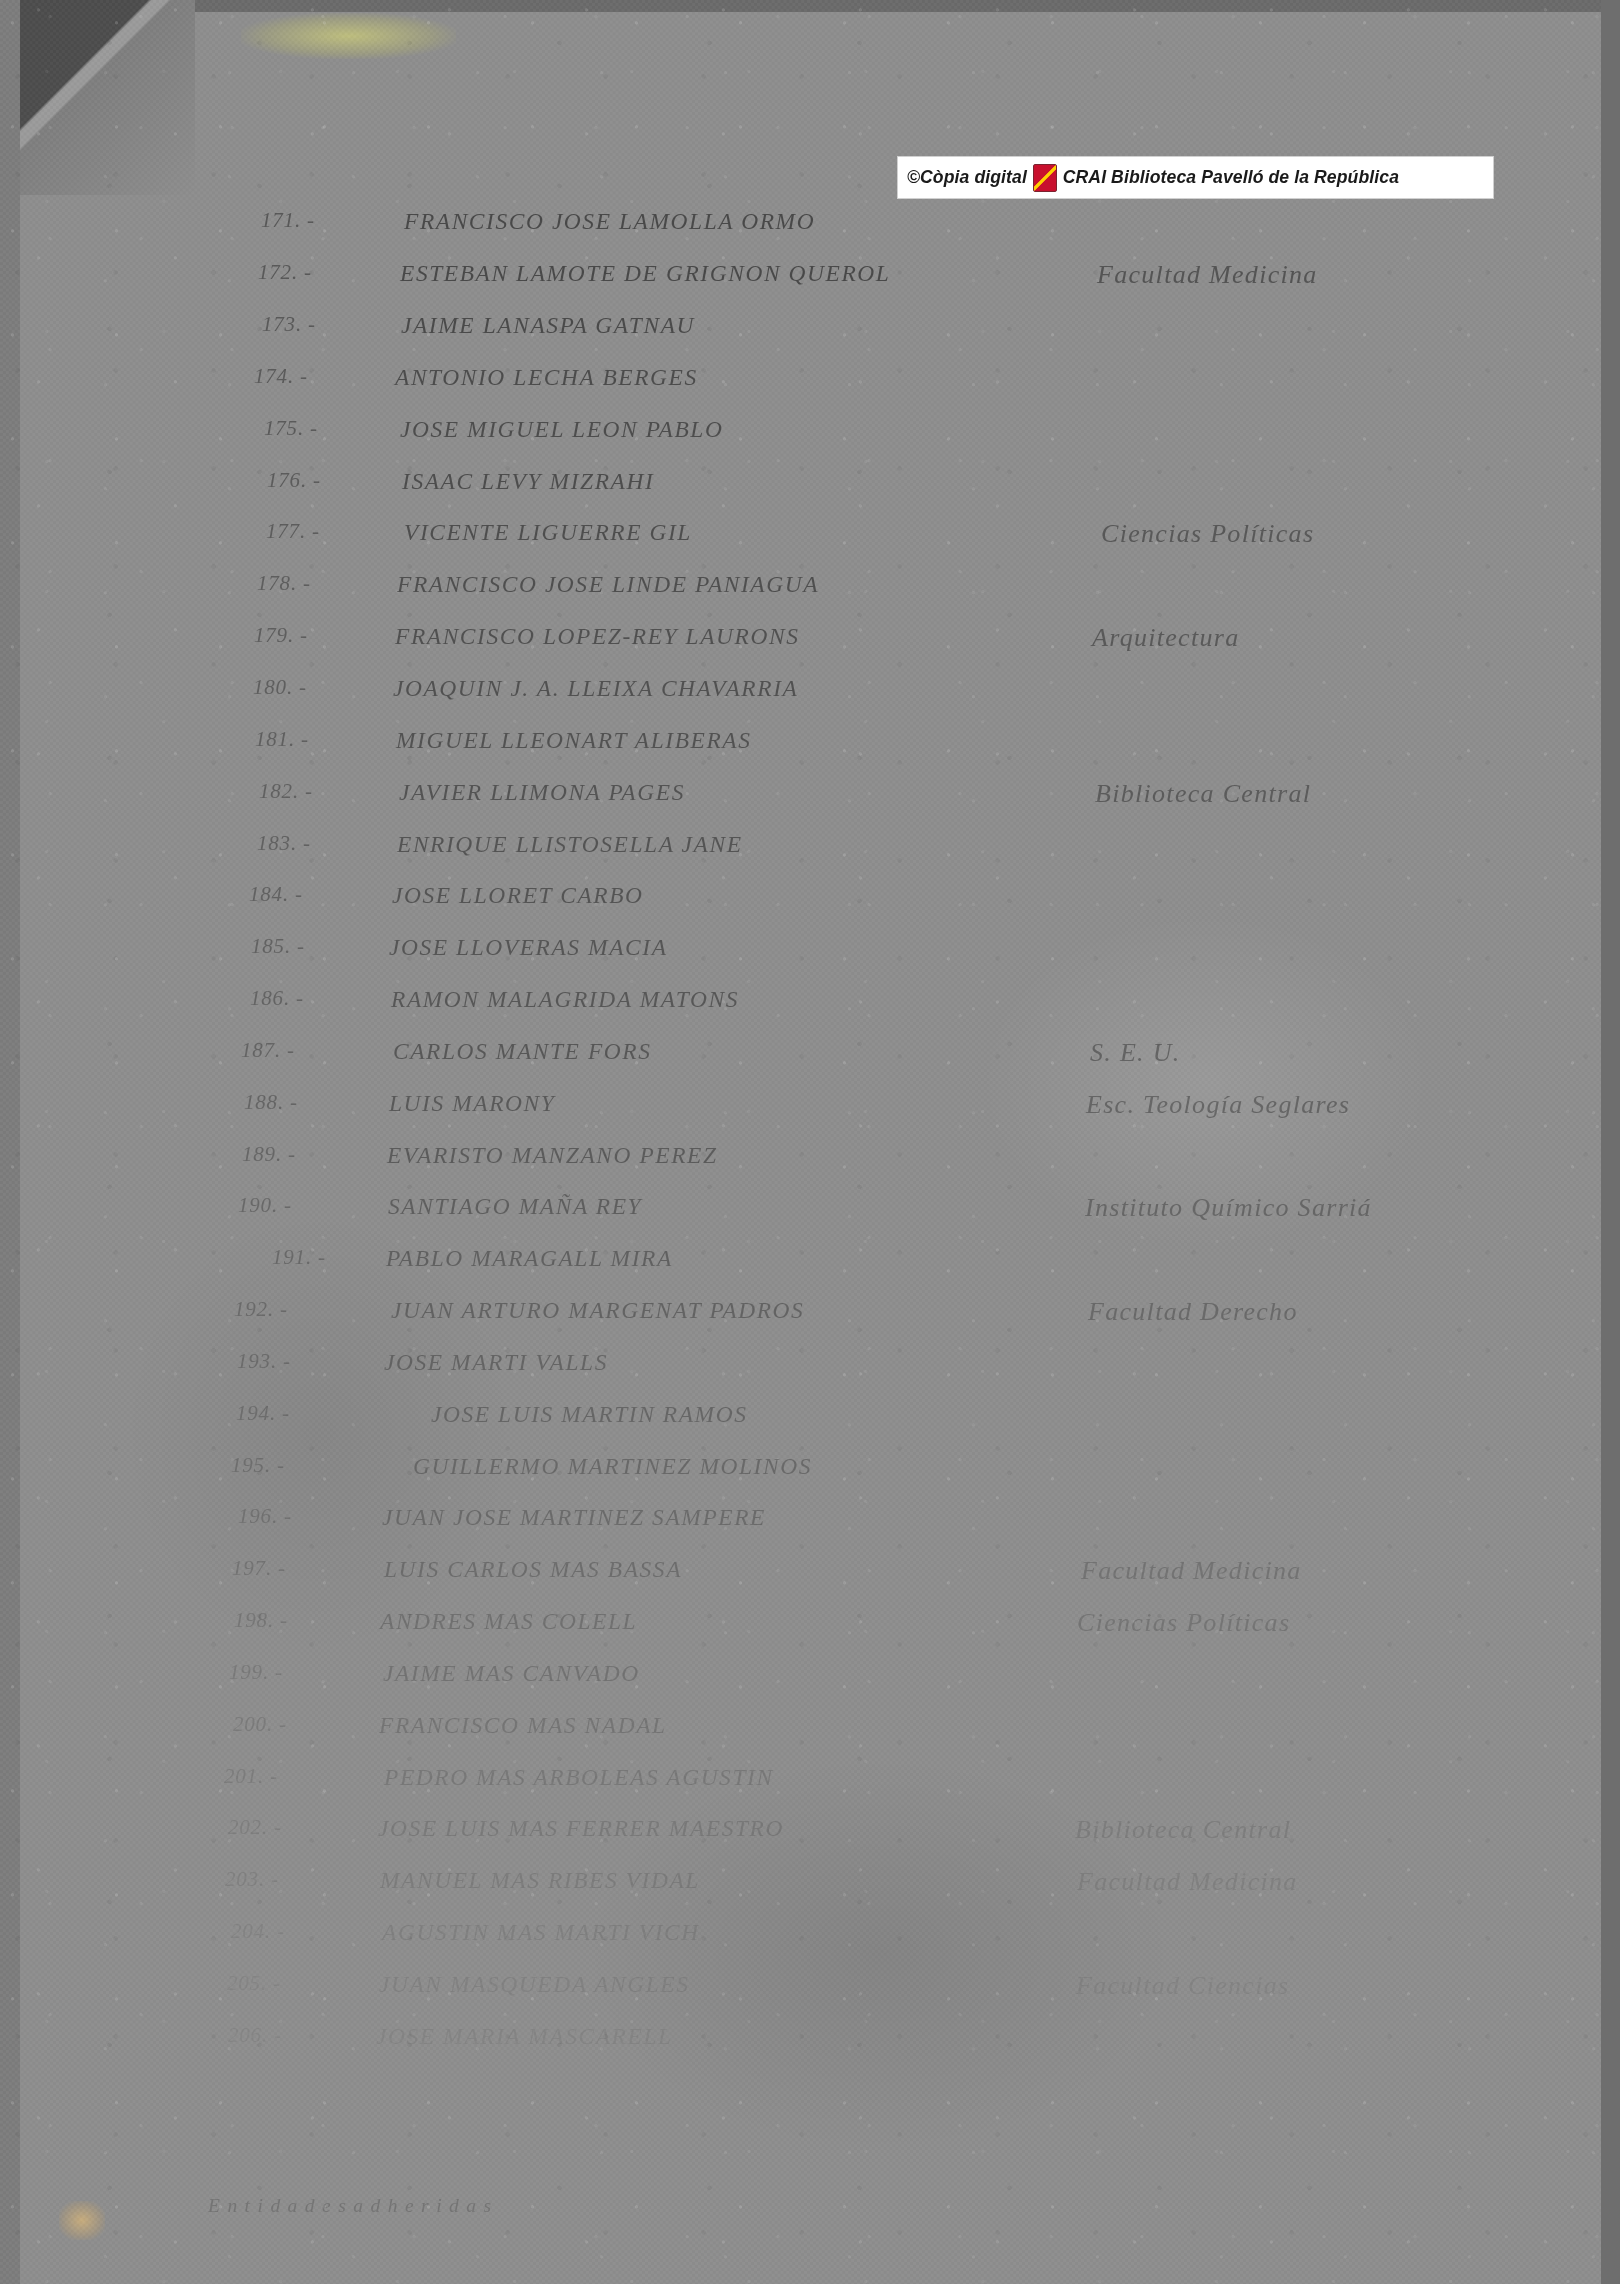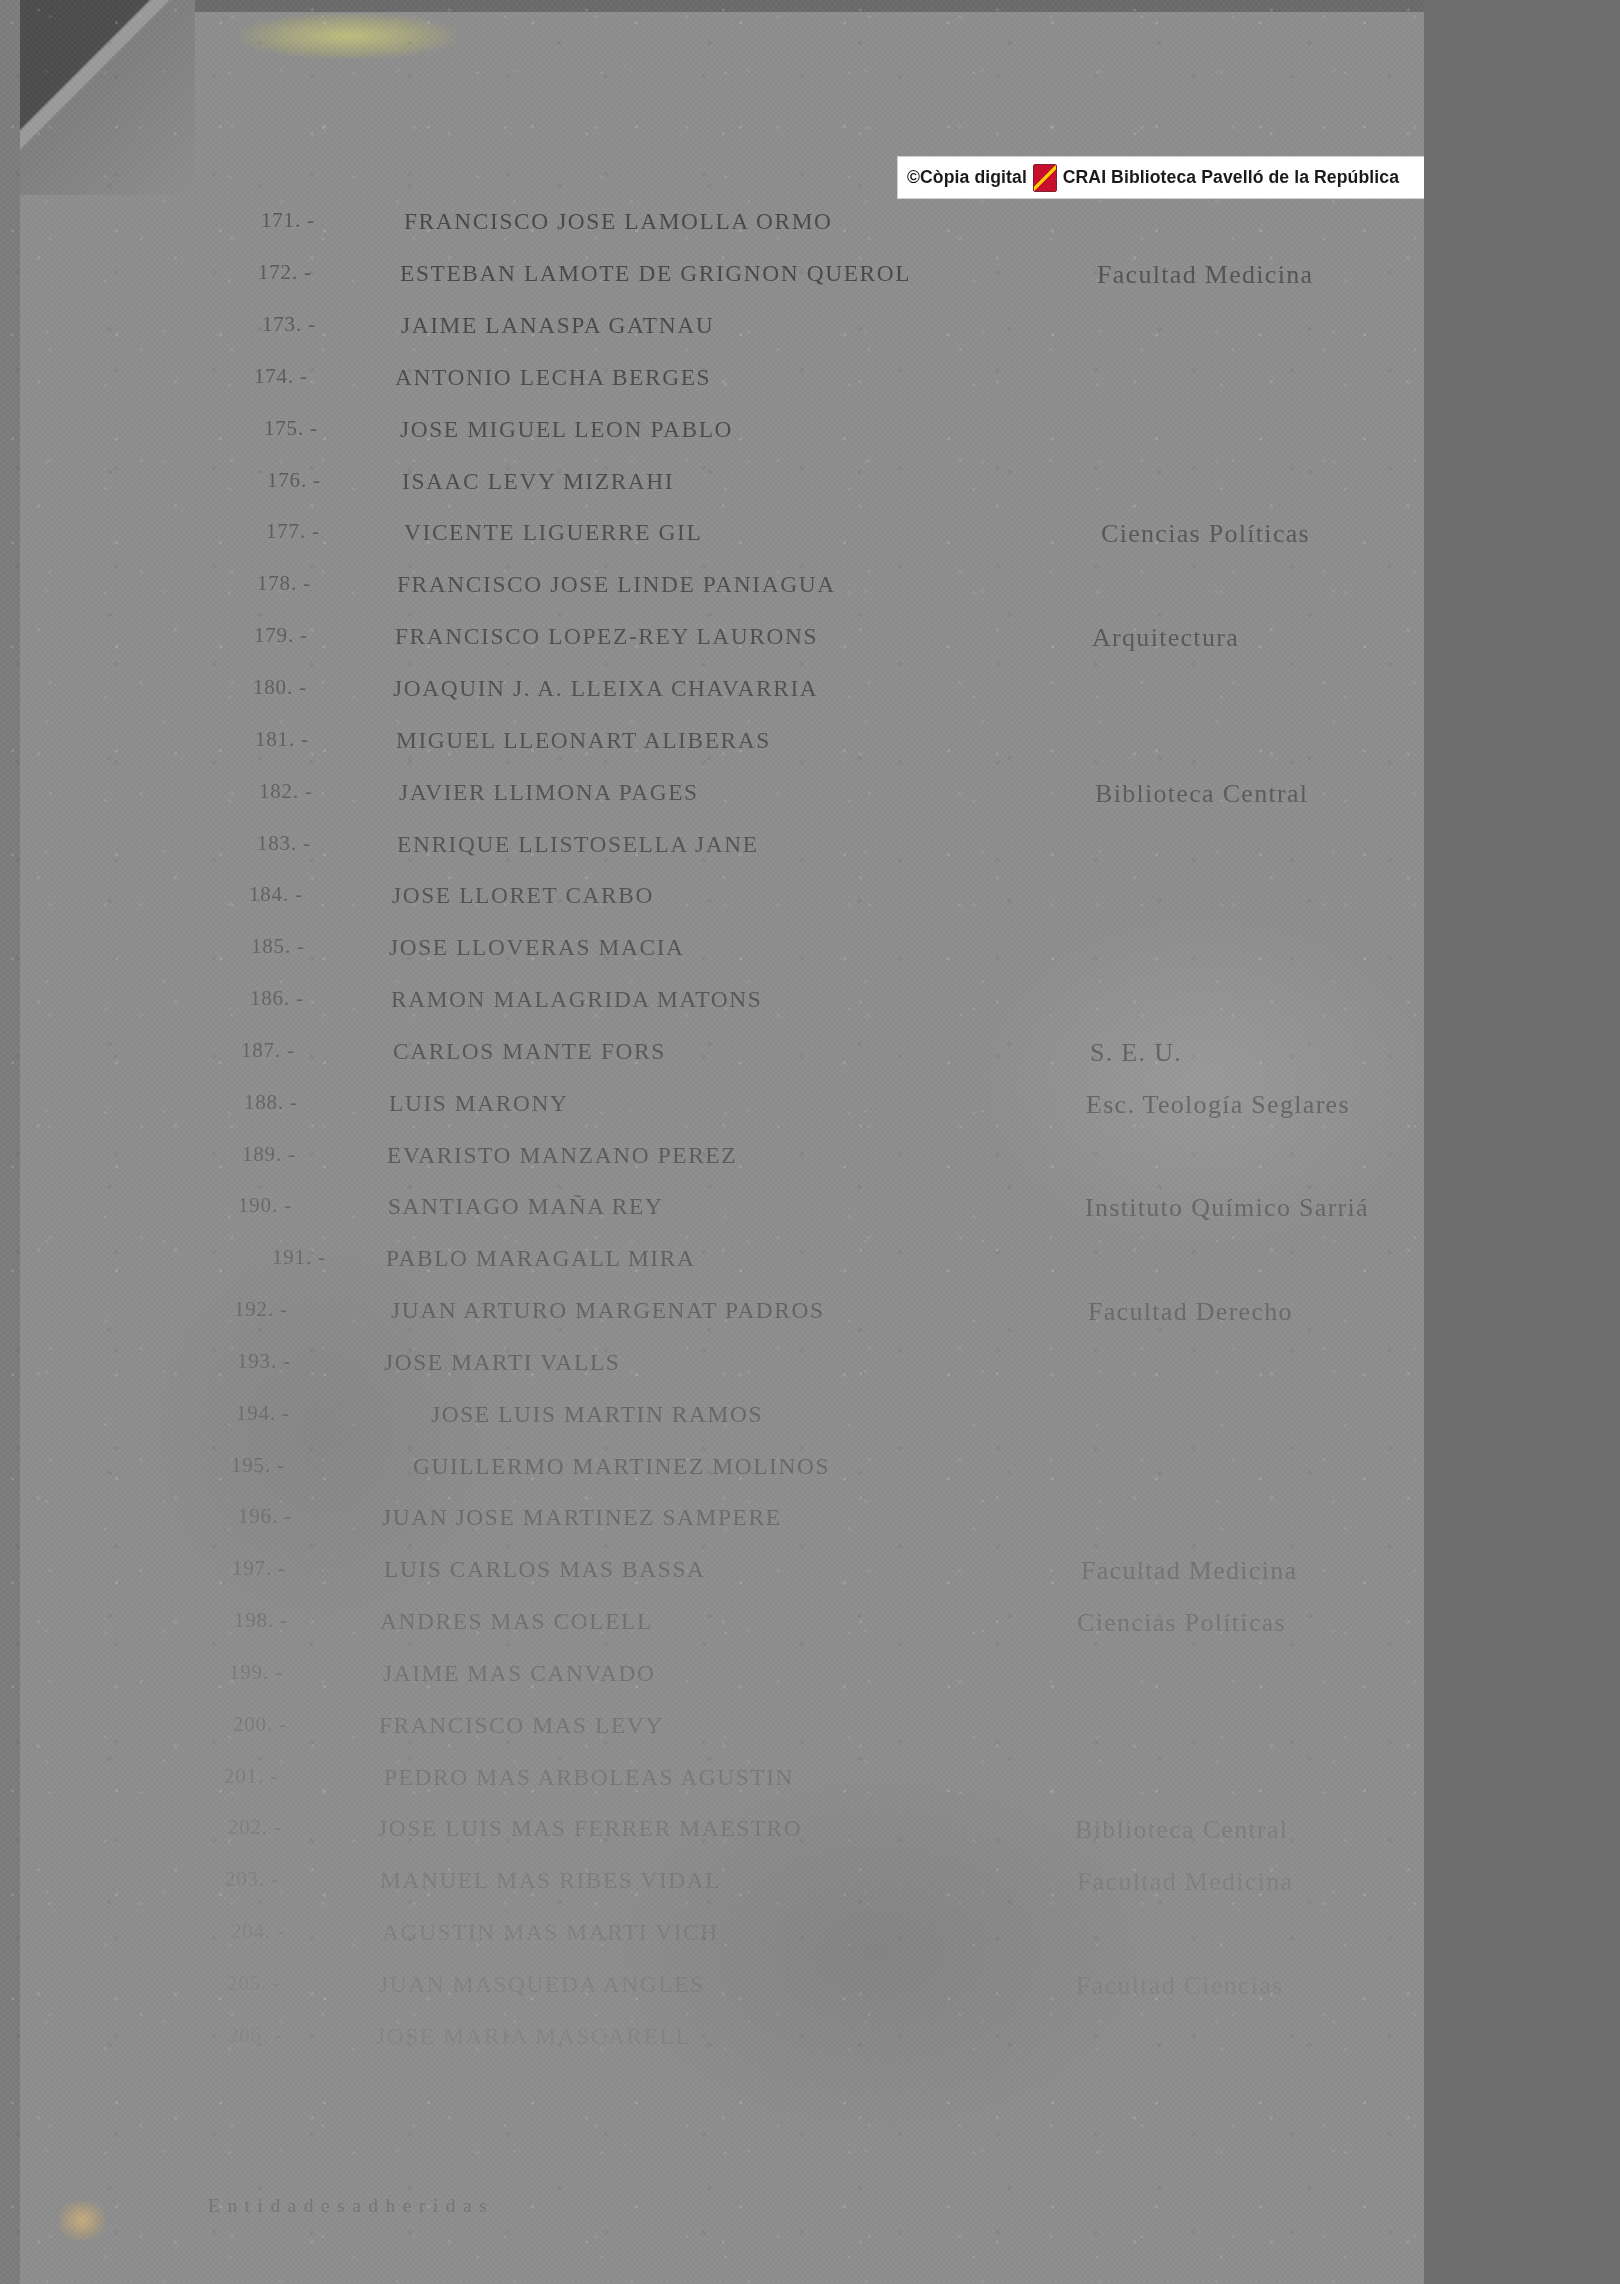--- a/index.html
+++ b/index.html
@@ -9,24 +9,25 @@
   }
   body {
     width: 1620px;
     height: 2284px;
     font-family: "Liberation Serif", serif;
     overflow: hidden;
   }
 
   #page {
     position: relative;
-    width: 1424px;
+    width: 1601px;
     height: 2284px;
     background: #8d8d8d;
     overflow: hidden;
+    font-style: italic;
   }
   .scan-edge-left2 {
     position: absolute;
     left: 0; top: 0;
     width: 19.5px; height: 2284px;
     background: #7c7c7c;
   }
   .scan-corner {
     position: absolute;
     left: 0; top: 0;
@@ -307,21 +308,21 @@
         <span class="num" style="left: 234px; color: rgba(35, 35, 35, 0.208); filter: blur(0.4px);">198. -</span>
         <span class="nm" style="left: 380px; color: rgba(30, 30, 30, 0.26); filter: blur(0.4px);">ANDRES MAS COLELL</span>
         <span class="dept" style="left: 1077px; color: rgba(35, 35, 35, 0.227); filter: blur(0.4px);">Ciencias Políticas</span>
       </div>
       <div class="row" style="top: 1660px;">
         <span class="num" style="left: 229px; color: rgba(35, 35, 35, 0.19); filter: blur(0.4px);">199. -</span>
         <span class="nm" style="left: 383px; color: rgba(30, 30, 30, 0.24); filter: blur(0.4px);">JAIME MAS CANVADO</span>
       </div>
       <div class="row" style="top: 1712px;">
         <span class="num" style="left: 233px; color: rgba(35, 35, 35, 0.173); filter: blur(0.5px);">200. -</span>
-        <span class="nm" style="left: 379px; color: rgba(30, 30, 30, 0.216); filter: blur(0.5px);">FRANCISCO MAS LEVY</span>
+        <span class="nm" style="left: 379px; color: rgba(30, 30, 30, 0.216); filter: blur(0.5px);">FRANCISCO MAS NADAL</span>
       </div>
       <div class="row" style="top: 1764px;">
         <span class="num" style="left: 224px; color: rgba(35, 35, 35, 0.153); filter: blur(0.5px);">201. -</span>
         <span class="nm" style="left: 384px; color: rgba(30, 30, 30, 0.192); filter: blur(0.5px);">PEDRO MAS ARBOLEAS AGUSTIN</span>
       </div>
       <div class="row" style="top: 1815px;">
         <span class="num" style="left: 228px; color: rgba(35, 35, 35, 0.137); filter: blur(0.6px);">202. -</span>
         <span class="nm" style="left: 378px; color: rgba(30, 30, 30, 0.173); filter: blur(0.6px);">JOSE LUIS MAS FERRER MAESTRO</span>
         <span class="dept" style="left: 1075px; color: rgba(35, 35, 35, 0.15); filter: blur(0.6px);">Biblioteca Central</span>
       </div>

